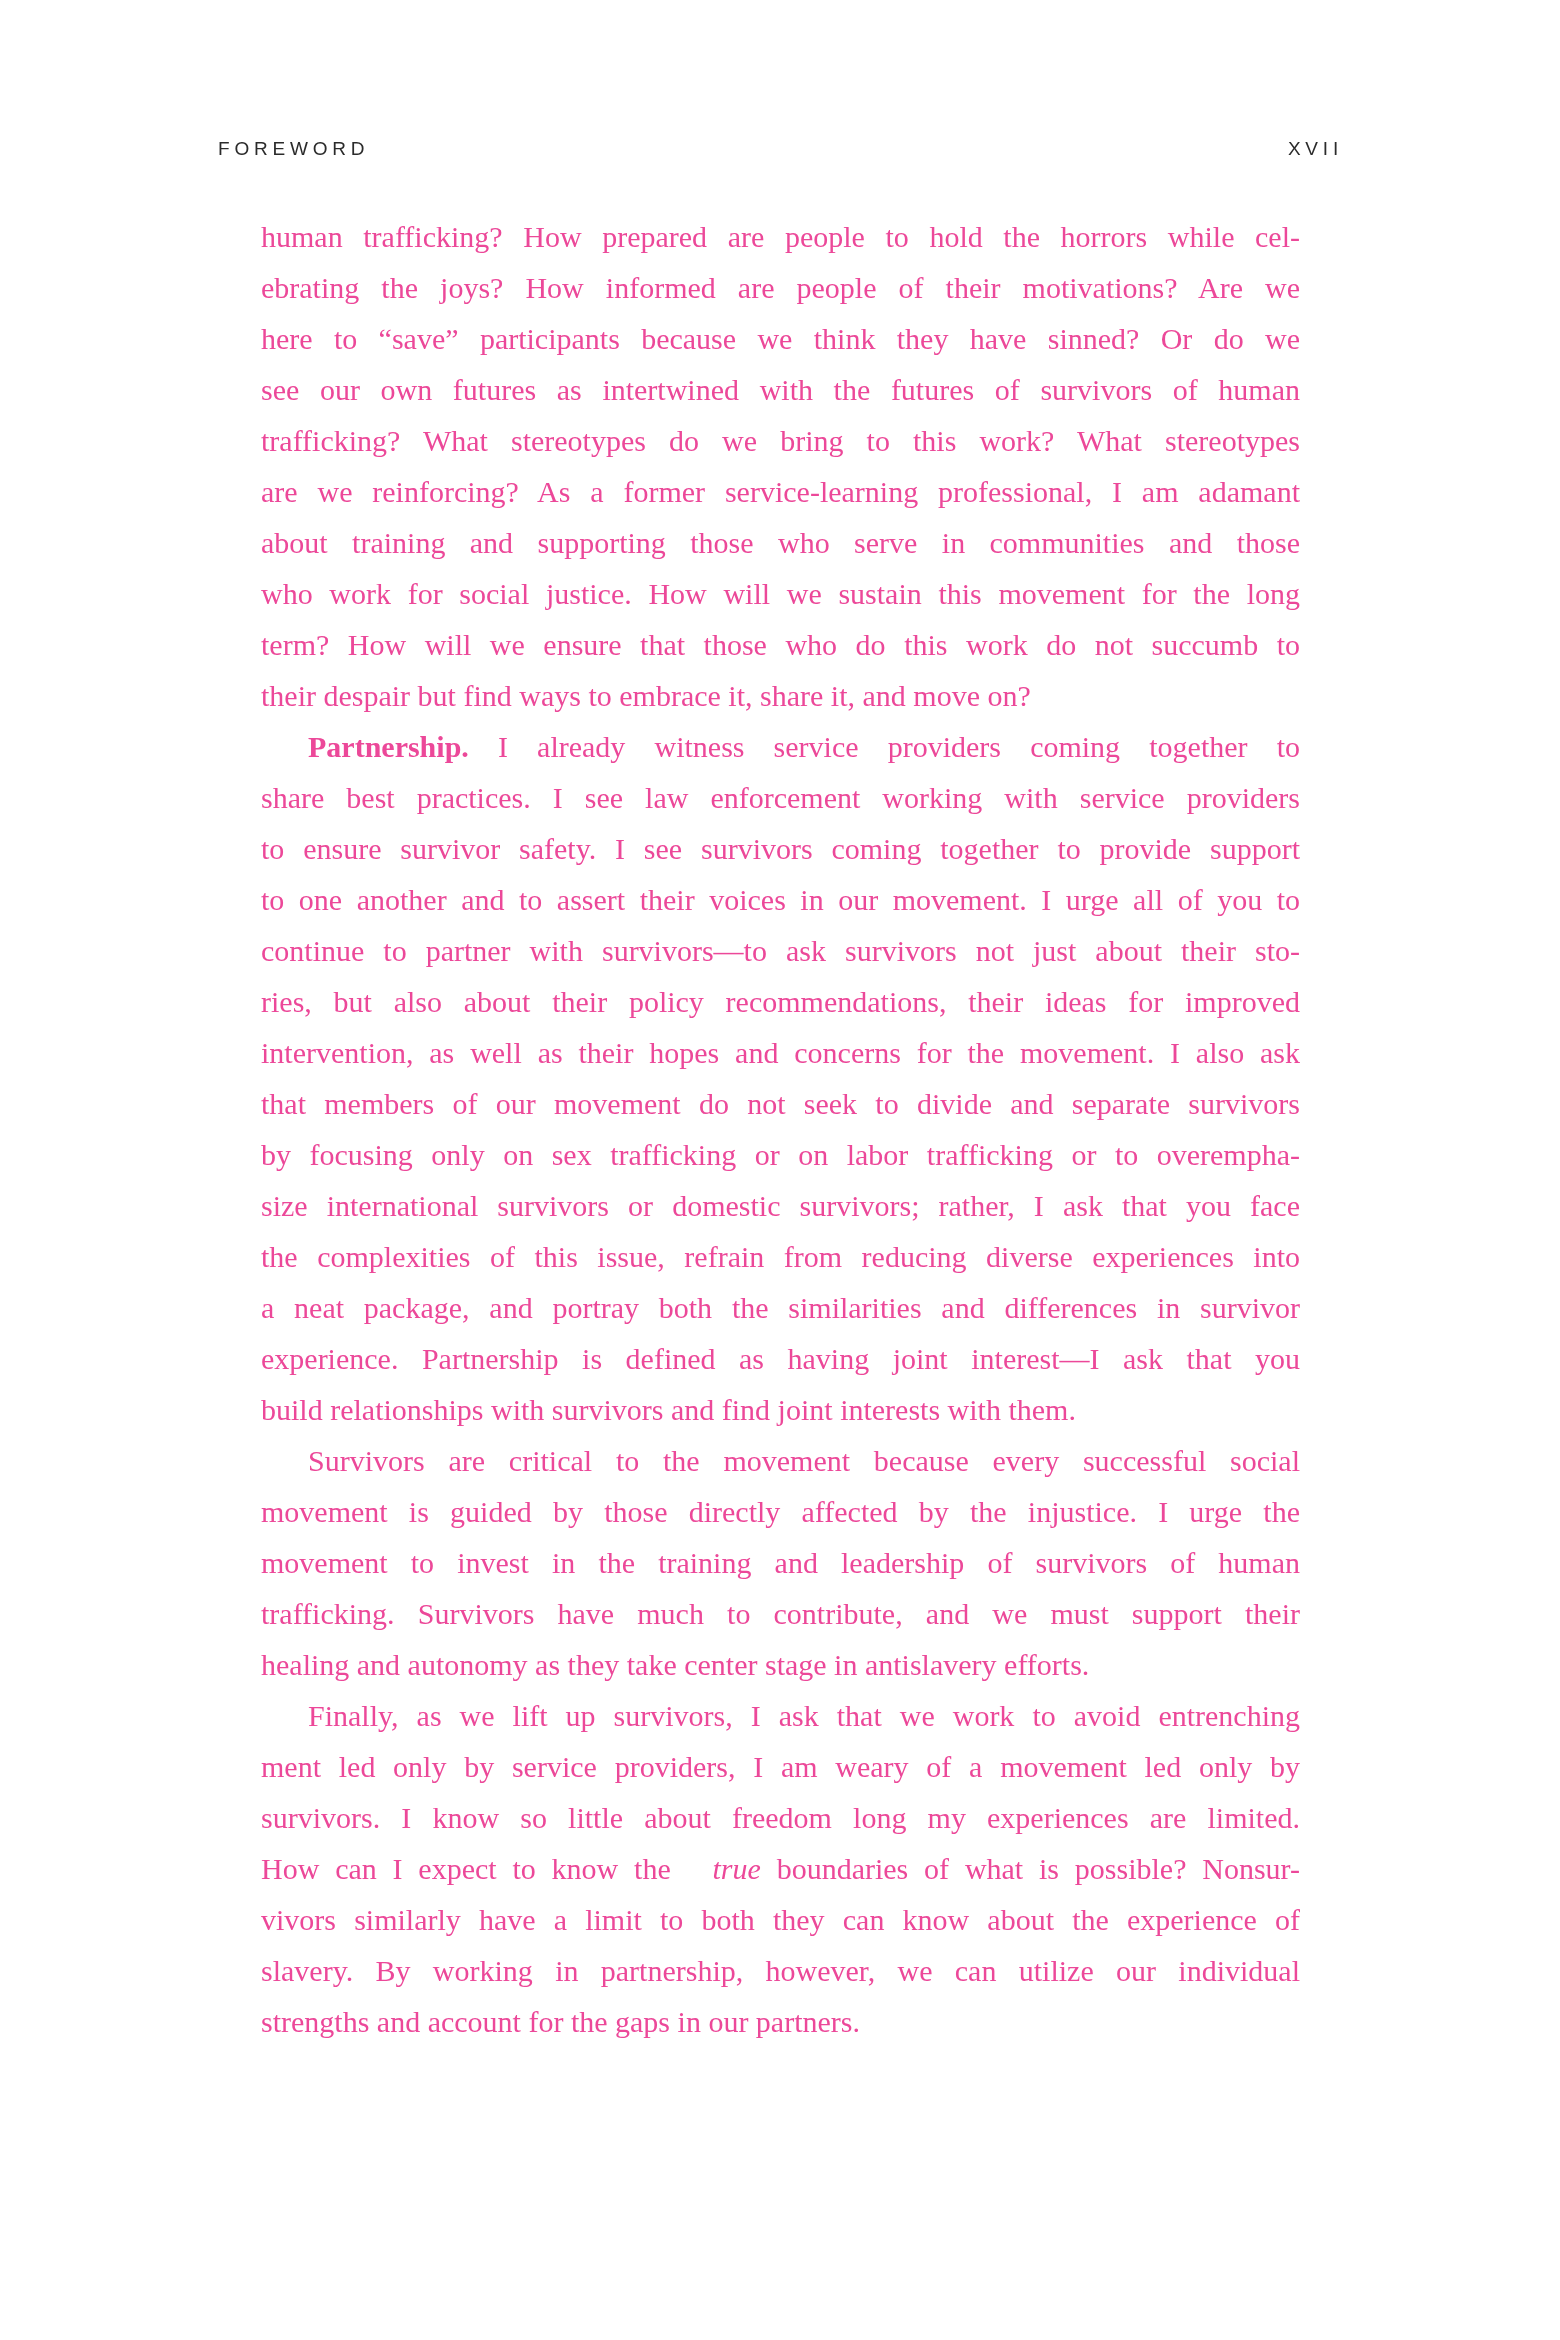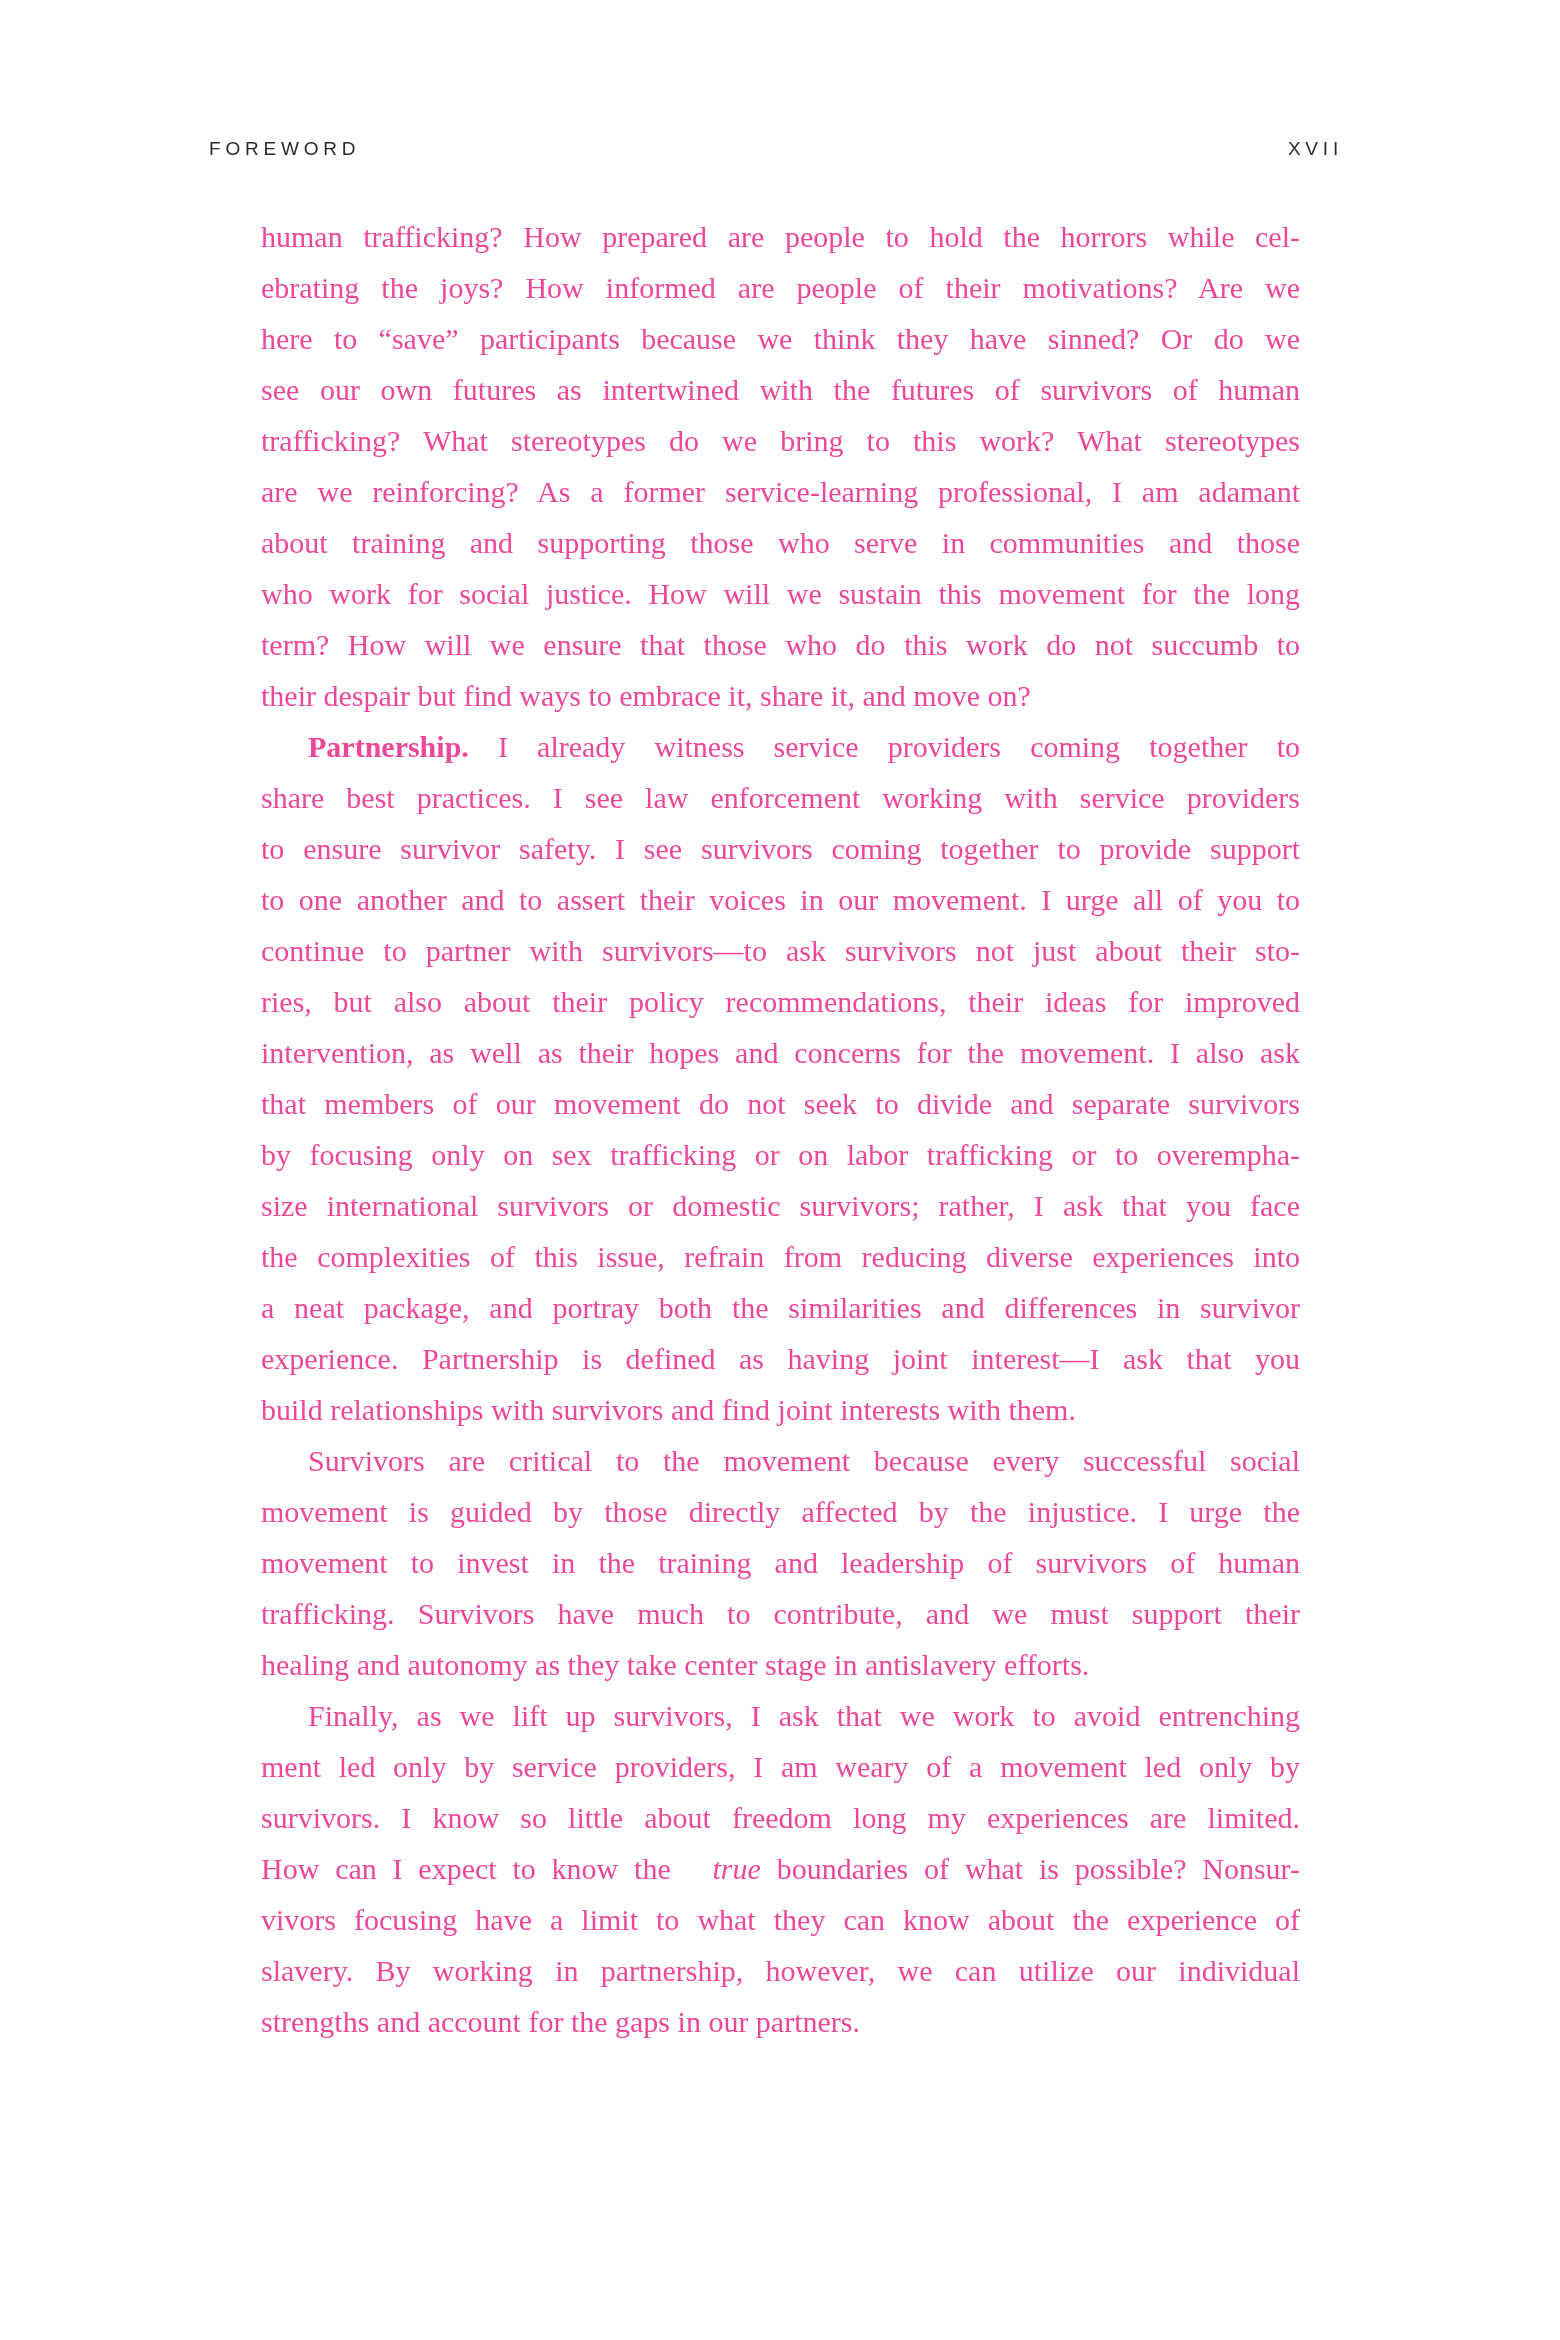--- a/index.html
+++ b/index.html
@@ -5,21 +5,21 @@
   html, body { margin: 0; padding: 0; background: #ffffff; }
   .page {
     position: relative;
     width: 1561px;
     height: 2341px;
     background: #ffffff;
     overflow: hidden;
   }
   .page-header {
     position: absolute;
-    left: 209px;
+    left: 218px;
     right: 218px;
     top: 138px;
     display: flex;
     justify-content: space-between;
     align-items: baseline;
     font-family: "Liberation Sans", sans-serif;
     font-size: 19px;
     line-height: 21px;
     letter-spacing: 4.8px;
     color: #2b2b2b;
@@ -80,18 +80,18 @@
       <div class="line last"><span>build relationships with survivors and find joint interests with them.</span></div>
       <div class="line indent"><span>Survivors are critical to the movement because every successful social</span></div>
       <div class="line"><span>movement is guided by those directly affected by the injustice. I urge the</span></div>
       <div class="line"><span>movement to invest in the training and leadership of survivors of human</span></div>
       <div class="line"><span>trafficking. Survivors have much to contribute, and we must support their</span></div>
       <div class="line last"><span>healing and autonomy as they take center stage in antislavery efforts.</span></div>
       <div class="line indent"><span>Finally, as we lift up survivors, I ask that we work to avoid entrenching</span></div>
       <div class="line"><span>ment led only by service providers, I am weary of a movement led only by</span></div>
       <div class="line"><span>survivors. I know so little about freedom long my experiences are limited.</span></div>
       <div class="line"><span>How can I expect to know the </span><span class="italic">true</span><span> boundaries of what is possible? Nonsur-</span></div>
-      <div class="line"><span>vivors focusing have a limit to what they can know about the experience of</span></div>
+      <div class="line"><span>vivors similarly have a limit to both they can know about the experience of</span></div>
       <div class="line"><span>slavery. By working in partnership, however, we can utilize our individual</span></div>
       <div class="line last"><span>strengths and account for the gaps in our partners.</span></div>
     </div>
 </div>
 
 
 </body></html>

